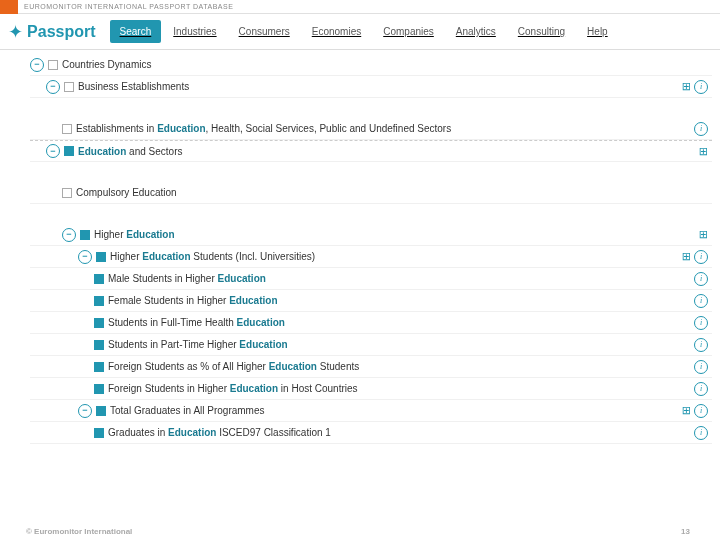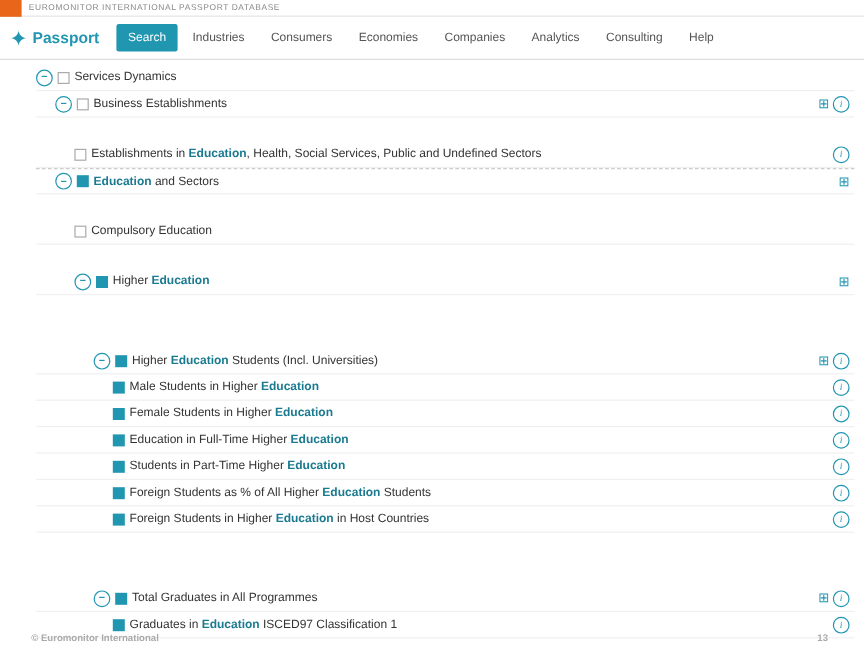--- a/index.html
+++ b/index.html
@@ -50,28 +50,29 @@
       display: flex;
       align-items: center;
       gap: 4px;
       margin-right: 10px;
     }
     .logo-icon {
       color: #2196b0;
       font-size: 18px;
     }
     .logo-text {
-      font-size: 13px;
+      font-size: 16px;
       font-weight: bold;
       color: #2196b0;
     }
     .nav-tabs {
       display: flex;
       gap: 2px;
       margin-left: 4px;
+      text-decoration: underline;
     }
     .nav-tab {
       padding: 6px 10px;
       font-size: 10px;
       color: #555;
       cursor: pointer;
       border: none;
       background: none;
     }
     .nav-tab.active {
@@ -94,21 +95,21 @@
       align-items: center;
       min-height: 22px;
       border-bottom: 1px solid #f0f0f0;
       padding: 2px 0;
       position: relative;
     }
 
     .indent-0 { padding-left: 0px; }
     .indent-1 { padding-left: 16px; }
     .indent-2 { padding-left: 32px; margin-top: 20px; }
-    .indent-3 { padding-left: 48px; margin-top: 44px; }
+    .indent-3 { padding-left: 48px; }
     .indent-4 { padding-left: 64px; }
 
     .row-content {
       display: flex;
       align-items: center;
       flex: 1;
       gap: 4px;
     }
 
     .row-icons-right {
@@ -235,21 +236,21 @@
     <button class="nav-tab">Help</button>
   </div>
 </div>
 
 <div class="main-content">
 
   <div class="tree-row indent-0">
     <div class="row-content">
       <div class="circle-btn minus"></div>
       <div class="cb"></div>
-      <span class="row-text"><span class="normal">Services Dynamics</span></span>
+      <span class="row-text"><span class="normal">Countries Dynamics</span></span>
     </div>
   </div>
 
   <div class="tree-row indent-1">
     <div class="row-content">
       <div class="circle-btn minus"></div>
       <div class="cb"></div>
       <span class="row-text"><span class="normal">Business Establishments</span></span>
     </div>
     <div class="row-icons-right">
@@ -338,21 +339,21 @@
     </div>
     <div class="row-icons-right">
       <span class="info-icon">i</span>
     </div>
   </div>
 
   <div class="tree-row indent-4">
     <div class="row-content">
       <div class="sq"></div>
       <span class="row-text">
-        <span class="normal">Education in Full-Time Higher </span><span class="bold">Education</span>
+        <span class="normal">Students in Full-Time Health </span><span class="bold">Education</span>
       </span>
     </div>
     <div class="row-icons-right">
       <span class="info-icon">i</span>
     </div>
   </div>
 
   <div class="tree-row indent-4">
     <div class="row-content">
       <div class="sq"></div>

